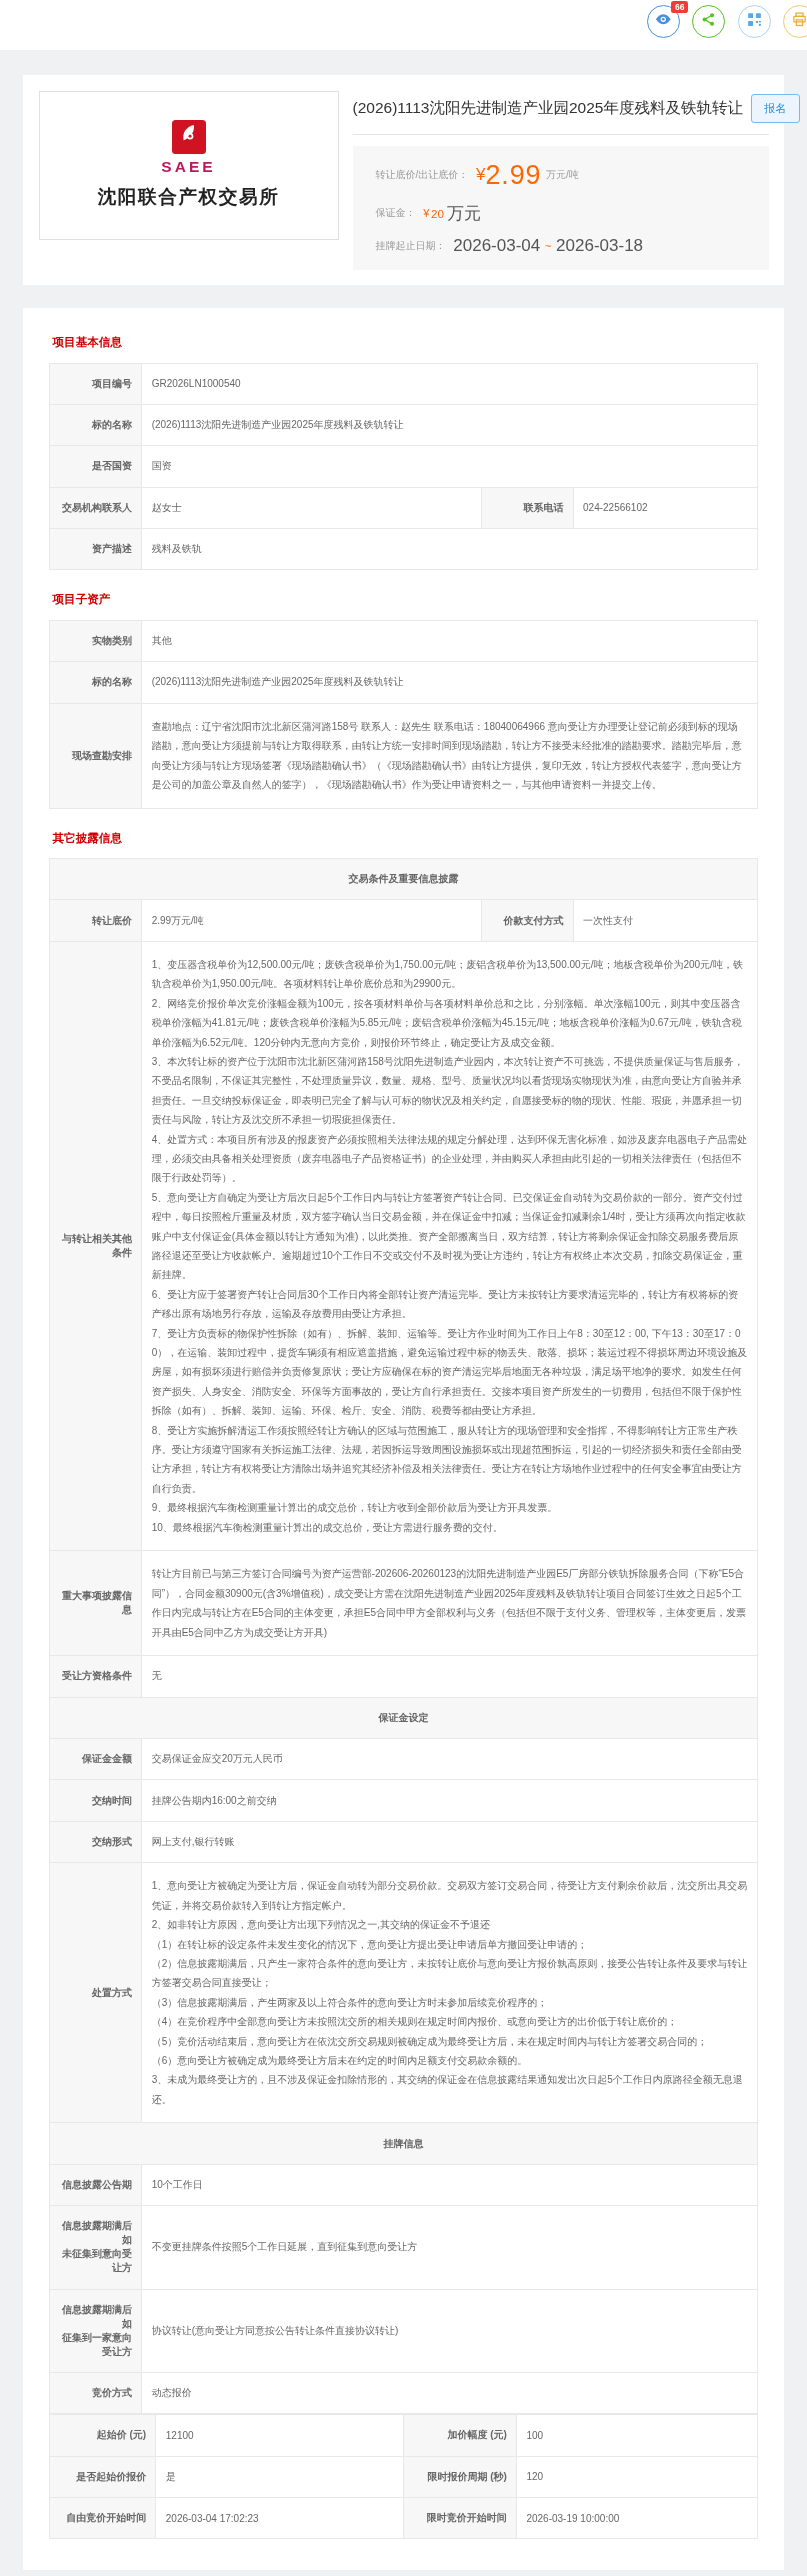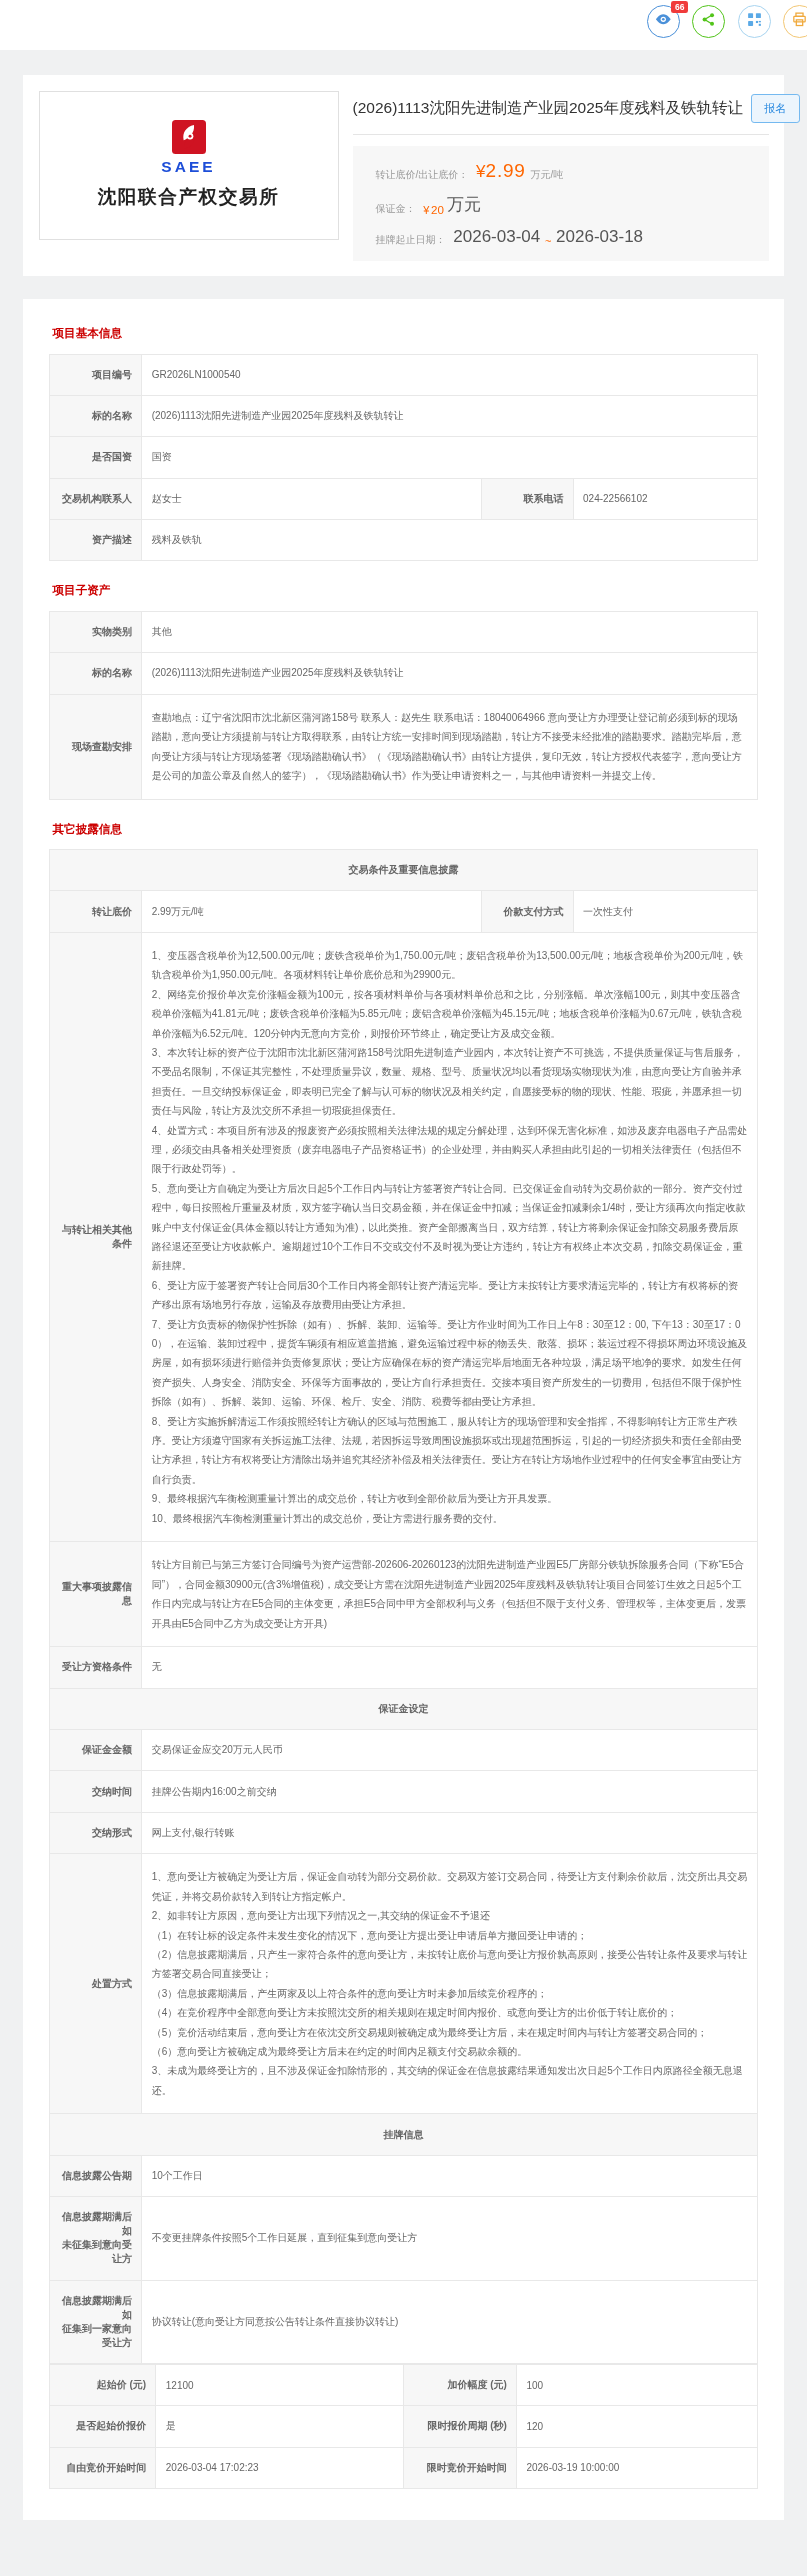--- a/index.html
+++ b/index.html
@@ -25,35 +25,35 @@
     position:absolute;top:-4.7px;right:-9.3px;background:#f03b3b;color:#fff;
     font-size:8.5px;line-height:12.4px;padding:0 3.9px;border-radius:2.3px;font-weight:bold;
   }
   .card{width:761px;margin:0 auto;background:#fff;box-sizing:border-box;}
   .header-card{margin-top:25px;padding:15.5px;display:flex;}
   .logo-box{
     width:300px;height:149px;border:0.8px solid #e0e0e0;box-sizing:border-box;
     display:flex;flex-direction:column;align-items:center;justify-content:center;flex-shrink:0;
   }
   .logo-mark{margin-bottom:1.6px;}
-  .logo-saee{font-size:15.5px;font-weight:bold;color:#1d4ed8;letter-spacing:3.1px;margin-bottom:7.8px;}
+  .logo-saee{font-size:15.5px;font-weight:bold;color:#be185d;letter-spacing:3.1px;margin-bottom:7.8px;}
   .logo-org{font-size:18.6px;font-weight:bold;color:#222;letter-spacing:1.6px;}
   .header-right{flex:1;margin-left:14px;min-width:0;}
   .title-row{display:flex;align-items:center;gap:7.8px;padding:3.1px 0 11px 0;border-bottom:0.8px solid #e5e5e5;}
   .page-title{font-size:15.5px;color:#333;white-space:nowrap;}
   .apply-btn{
     background:#ecf5fd;border:0.8px solid #74b9f0;color:#2a8ae0;font-size:11px;
     padding:6.2px 12.4px;border-radius:3.1px;cursor:pointer;flex-shrink:0;
   }
   .price-box{background:#f7f7f7;margin-top:11px;padding:14px 23px;}
-  .price-row{display:flex;align-items:flex-end;margin-bottom:11px;}
+  .price-row{display:flex;align-items:center;margin-bottom:11px;}
   .price-row:last-child{margin-bottom:0;}
   .p-label{font-size:10px;color:#999;margin-right:7.8px;}
   .p-cur-big{color:#f60;font-size:17px;}
-  .p-val-big{color:#f60;font-size:19px;font-weight:500;letter-spacing:0.8px;}
+  .p-val-big{color:#f60;font-size:27px;font-weight:500;letter-spacing:0.8px;}
   .p-unit{font-size:10px;color:#999;margin-left:4.7px;}
   .p-cur-sm{color:#f60;font-size:11px;}
   .p-val-sm{color:#f60;font-size:11.6px;margin:0 3.1px 0 1.6px;}
   .p-dark{color:#555;font-size:17px;}
   .p-tilde{color:#f60;font-size:11px;margin:0 4.7px;}
   .detail-card{margin-top:23px;padding:4.7px 26.4px 31px 26.4px;margin-bottom:0;}
   .sec-heading{color:#c00;font-size:11.6px;font-weight:bold;margin:22px 0 12.4px 3.1px;}
   table.info{width:100%;border-collapse:collapse;table-layout:fixed;}
   table.info td{
     border:0.8px solid #e8e8e8;padding:13.2px 9.3px;font-size:10px;color:#666;
@@ -290,20 +290,24 @@
     <tr>
       <td class="lbl">信息披露期满后如
 未征集到意向受让方</td>
       <td colspan="3">不变更挂牌条件按照5个工作日延展，直到征集到意向受让方</td>
     </tr>
     <tr>
       <td class="lbl">信息披露期满后如
 征集到一家意向受让方</td>
       <td colspan="3">协议转让(意向受让方同意按公告转让条件直接协议转让)</td>
     </tr>
+    <tr>
+      <td class="lbl">竞价方式</td>
+      <td colspan="3">动态报价</td>
+    </tr>
   </tbody>
     </table>
 
   <table class="info">
     <colgroup>
         <col style="width:15%">
         <col style="width:35%">
         <col style="width:16%">
         <col style="width:34%">
       </colgroup>

